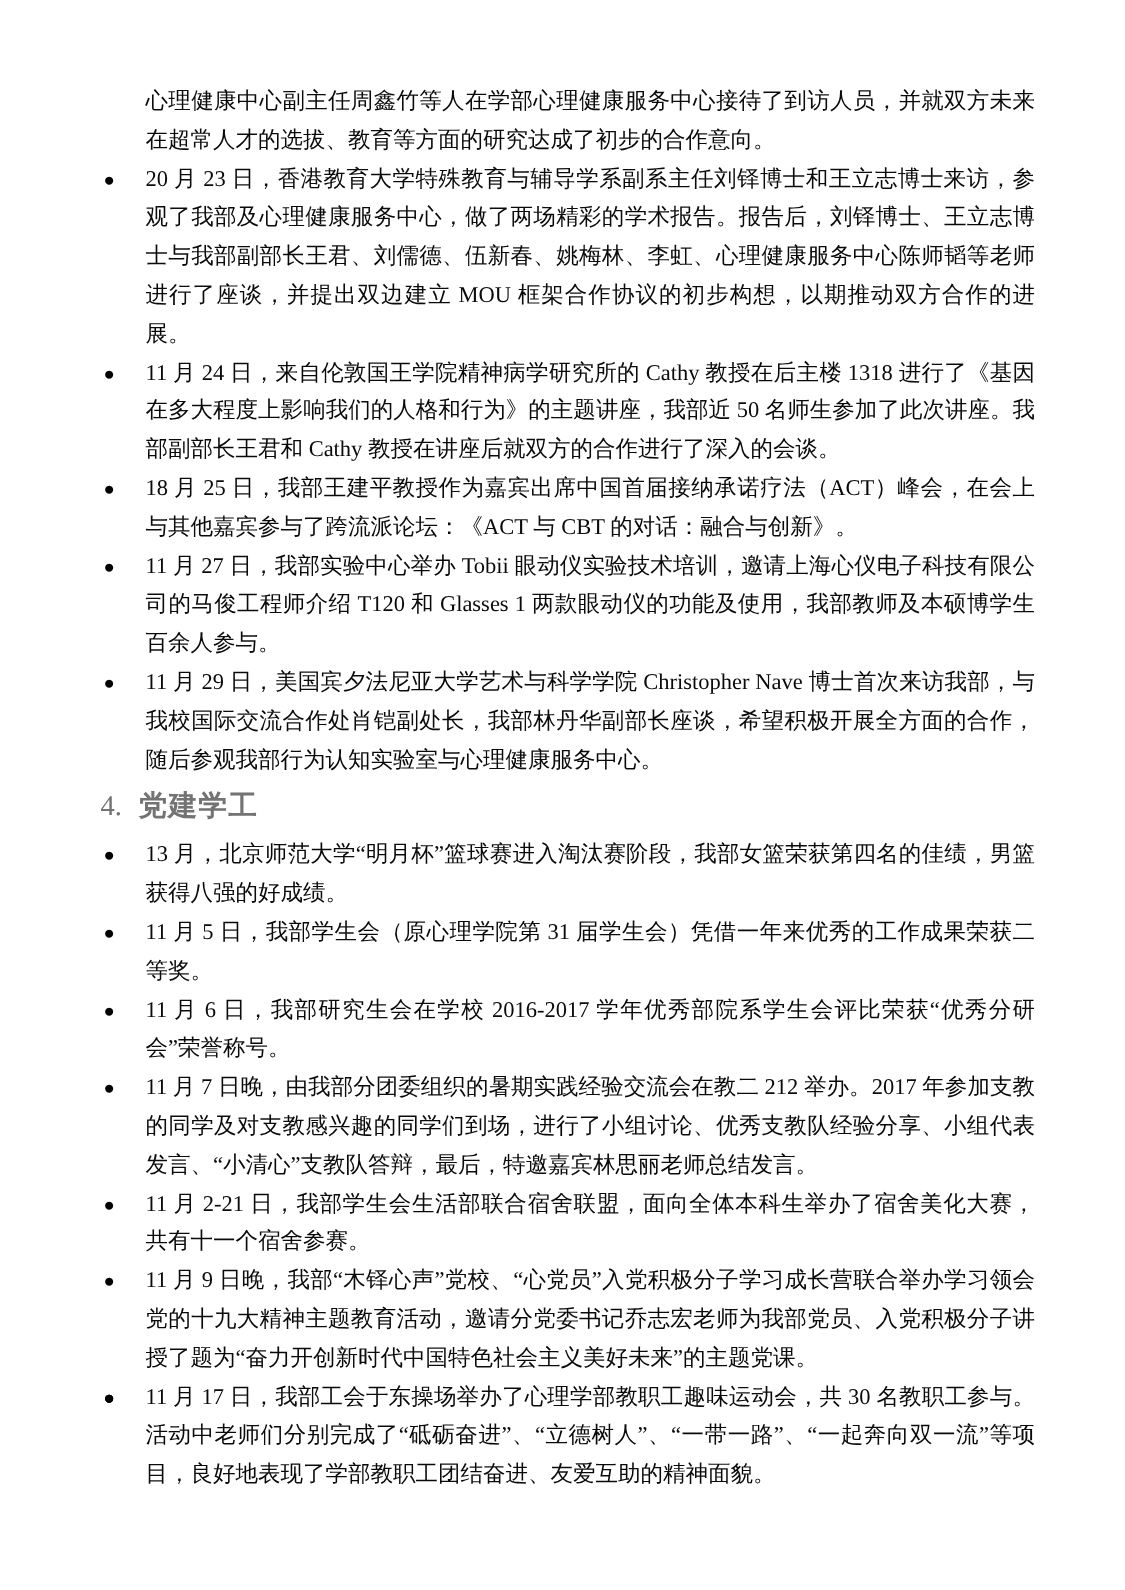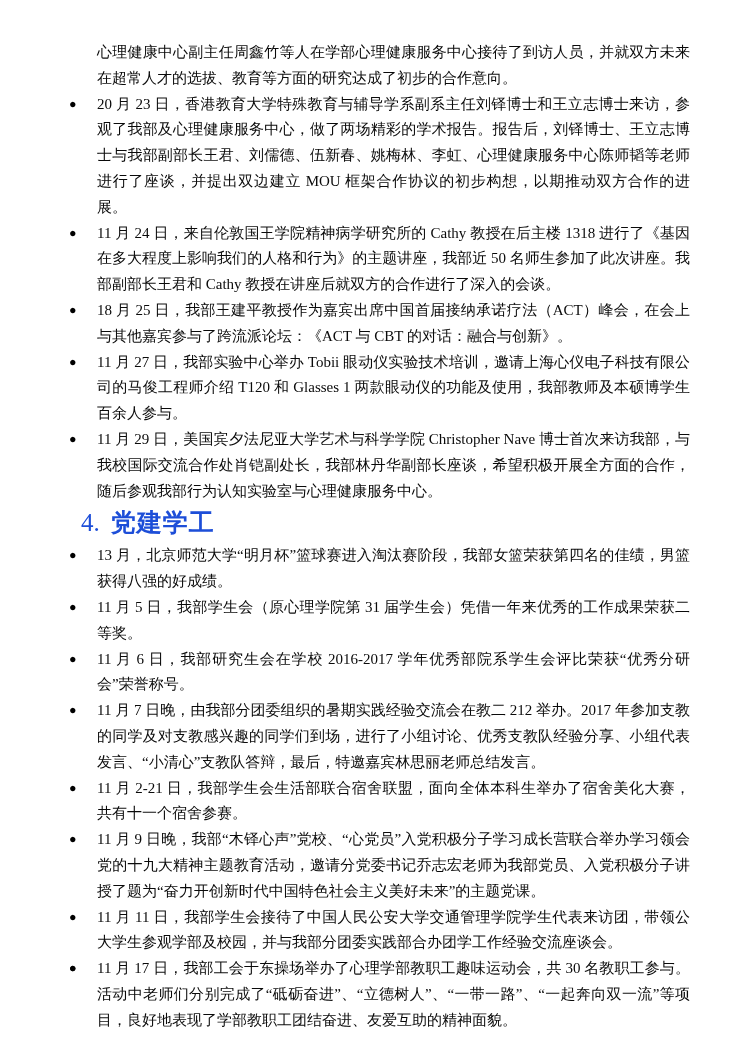--- a/index.html
+++ b/index.html
@@ -11,45 +11,45 @@
     height: 1060px;
     font-family: "Liberation Serif", "DejaVu Serif", serif;
     font-size: 15px;
     line-height: 25.8px;
     color: #0a0a0a;
     overflow: hidden;
   }
   .page {
     width: 750px;
     height: 1060px;
-    padding: 40px 60px 0 65px;
+    padding: 56px 60px 0 65px;
   }
   .cont-para {
     margin-left: 32px;
     text-align: justify;
   }
   .li {
     position: relative;
     padding-left: 32px;
     text-align: justify;
   }
   .li .bullet {
     position: absolute;
     left: 4px;
     top: 0;
     font-size: 12.5px;
     line-height: 25.8px;
     color: #000;
   }
   .section-heading {
-    margin: 4px 0 6px 16px;
-    font-size: 25px;
+    margin: 4px 0 6px 2px;
+    font-size: 19px;
     line-height: 28px;
     font-weight: normal;
-    color: #1d4ed8;
+    color: #737373;
     white-space: nowrap;
   }
   .section-heading .hnum {
     font-family: "Liberation Serif", "DejaVu Serif", serif;
     margin-right: 11px;
   }
   .section-heading .htitle {
     font-family: "Liberation Sans", "DejaVu Sans", sans-serif;
     font-weight: bold;
     letter-spacing: 1px;
@@ -106,21 +106,20 @@
   <div class="li">
     <span class="bullet">●</span>
     <span>11 月 2-21 日，我部学生会生活部联合宿舍联盟，面向全体本科生举办了宿舍美化大赛，共有十一个宿舍参赛。</span>
   </div>
   <div class="li">
     <span class="bullet">●</span>
     <span>11 月 9 日晚，我部“木铎心声”党校、“心党员”入党积极分子学习成长营联合举办学习领会党的十九大精神主题教育活动，邀请分党委书记乔志宏老师为我部党员、入党积极分子讲授了题为“奋力开创新时代中国特色社会主义美好未来”的主题党课。</span>
   </div>
   <div class="li">
     <span class="bullet">●</span>
-    <span>11 月 11 日，我部学生会接待了中国人民公安大学交通管理学院学生代表来访团，带领公大学生参观学部及校园，并与我部分团委实践部合办团学工作经验交流座谈会。</span>
   </div>
   <div class="li">
     <span class="bullet">●</span>
   </div>
   <div class="li">
     <span class="bullet">●</span>
     <span>11 月 17 日，我部工会于东操场举办了心理学部教职工趣味运动会，共 30 名教职工参与。活动中老师们分别完成了“砥砺奋进”、“立德树人”、“一带一路”、“一起奔向双一流”等项目，良好地表现了学部教职工团结奋进、友爱互助的精神面貌。</span>
   </div>
 
 </div>

